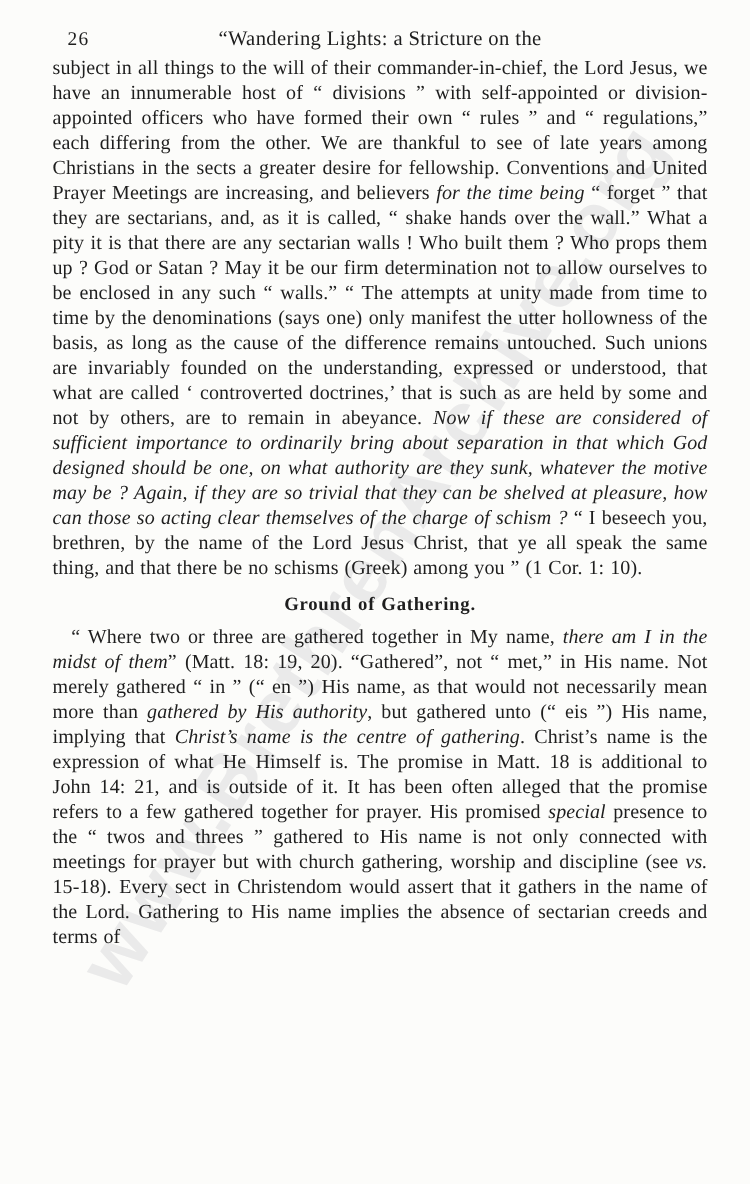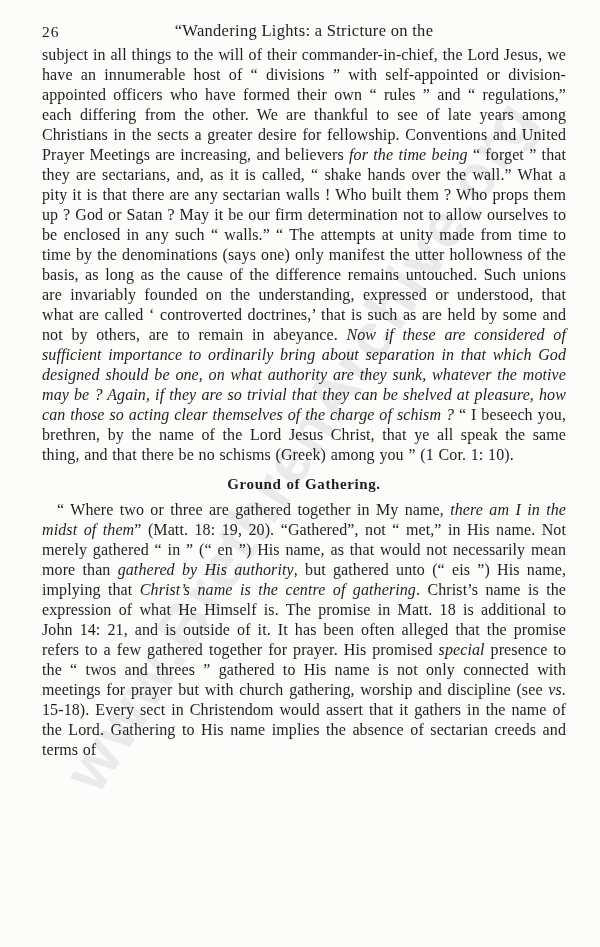--- a/index.html
+++ b/index.html
@@ -30,21 +30,21 @@
     position: relative;
     z-index: 1;
     padding: 21px 34px 0 42px;
   }
   .running-head {
     position: relative;
     height: 22px;
   }
   .page-number {
     position: absolute;
-    left: 0;
+    left: 12px;
     top: 2px;
     font-size: 15.5px;
     letter-spacing: 1px;
   }
   .running-title {
     text-align: center;
     font-size: 16.5px;
     letter-spacing: 0.3px;
   }
   .body-text {

